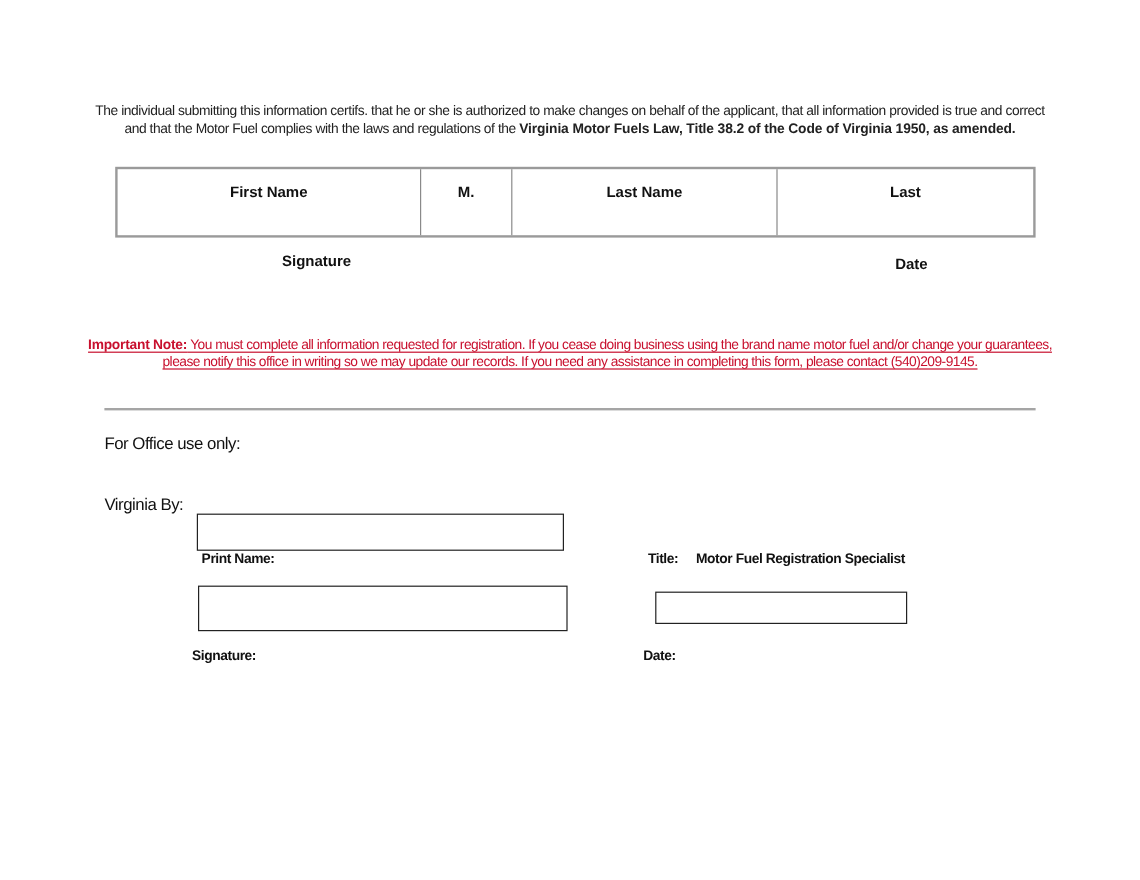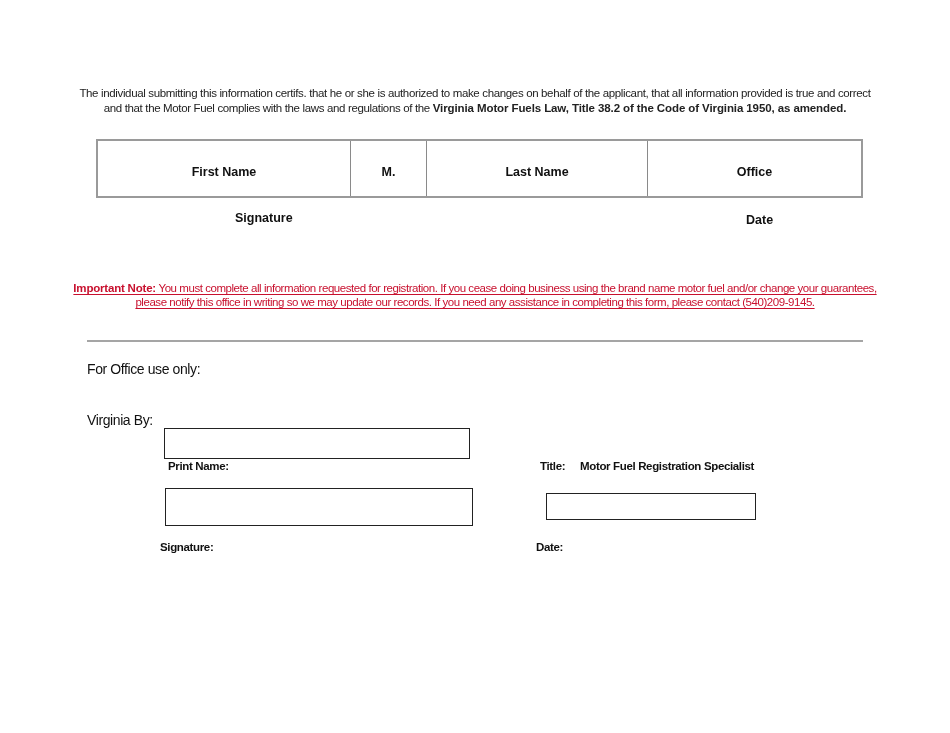--- a/index.html
+++ b/index.html
@@ -5,21 +5,21 @@
   html, body { margin: 0; padding: 0; background: #ffffff; }
   body { width: 950px; height: 733px; position: relative; overflow: hidden;
          font-family: "Liberation Sans", sans-serif; color: #111; }
   .abs { position: absolute; }
   .cert { left: 60px; width: 830px; top: 86px; text-align: center;
           font-size: 11.5px; line-height: 15px; letter-spacing: -0.35px; color: #222; }
   .cert b { font-weight: bold; letter-spacing: -0.1px; }
   .grid { left: 96px; top: 139px; width: 767px; height: 59px;
           border: 2px solid #9a9a9a; box-sizing: border-box; display: flex; }
   .grid .cell { height: 100%; box-sizing: border-box; border-right: 1.5px solid #8a8a8a;
-                text-align: center; font-weight: bold; font-size: 12.5px; padding-top: 24px; }
+                text-align: center; font-weight: bold; font-size: 12.5px; padding-top: 12px; }
   .grid .cell:last-child { border-right: none; }
   .c1 { width: 253px; } .c2 { width: 76px; } .c3 { width: 221px; } .c4 { flex: 1; }
   .lbl-bold { font-weight: bold; font-size: 12.5px; }
   .note { left: 70px; width: 810px; top: 281px; text-align: center; color: #c8102e;
           font-size: 11.5px; line-height: 14px; letter-spacing: -0.45px; }
   .note span { text-decoration: underline; text-underline-offset: 2px; }
   .note .strong { font-weight: bold; letter-spacing: -0.2px; }
   .rule { left: 87px; top: 340px; width: 776px; height: 0; border-top: 2px solid #a5a5a5; }
   .h2 { font-weight: normal; font-size: 14px; letter-spacing: -0.4px; }
   .box { border: 1.5px solid #222; box-sizing: border-box; background: #fff; }
@@ -39,21 +39,21 @@
   <div class="cell c1">
     <div>First Name</div>
   </div>
   <div class="cell c2">
     <div>M.</div>
   </div>
   <div class="cell c3">
     <div>Last Name</div>
   </div>
   <div class="cell c4">
-    <div>Office</div>
+    <div>Last</div>
   </div>
 </div>
 
 <div class="abs lbl-bold" style="left:235px; top:211px;text-align:center;">Signature</div>
 <div class="abs lbl-bold" style="left:746px; top:213px;">Date</div>
 
 <div class="abs note">
   <div><span class="strong">Important Note:</span><span> You must complete all information requested for registration. If you cease doing business using the brand name    motor fuel and/or change your guarantees,</span></div>
   <div><span>please notify this office in writing so we may update our records. If you need any assistance in completing this form, please contact (540)209-9145.</span></div>
 </div>

